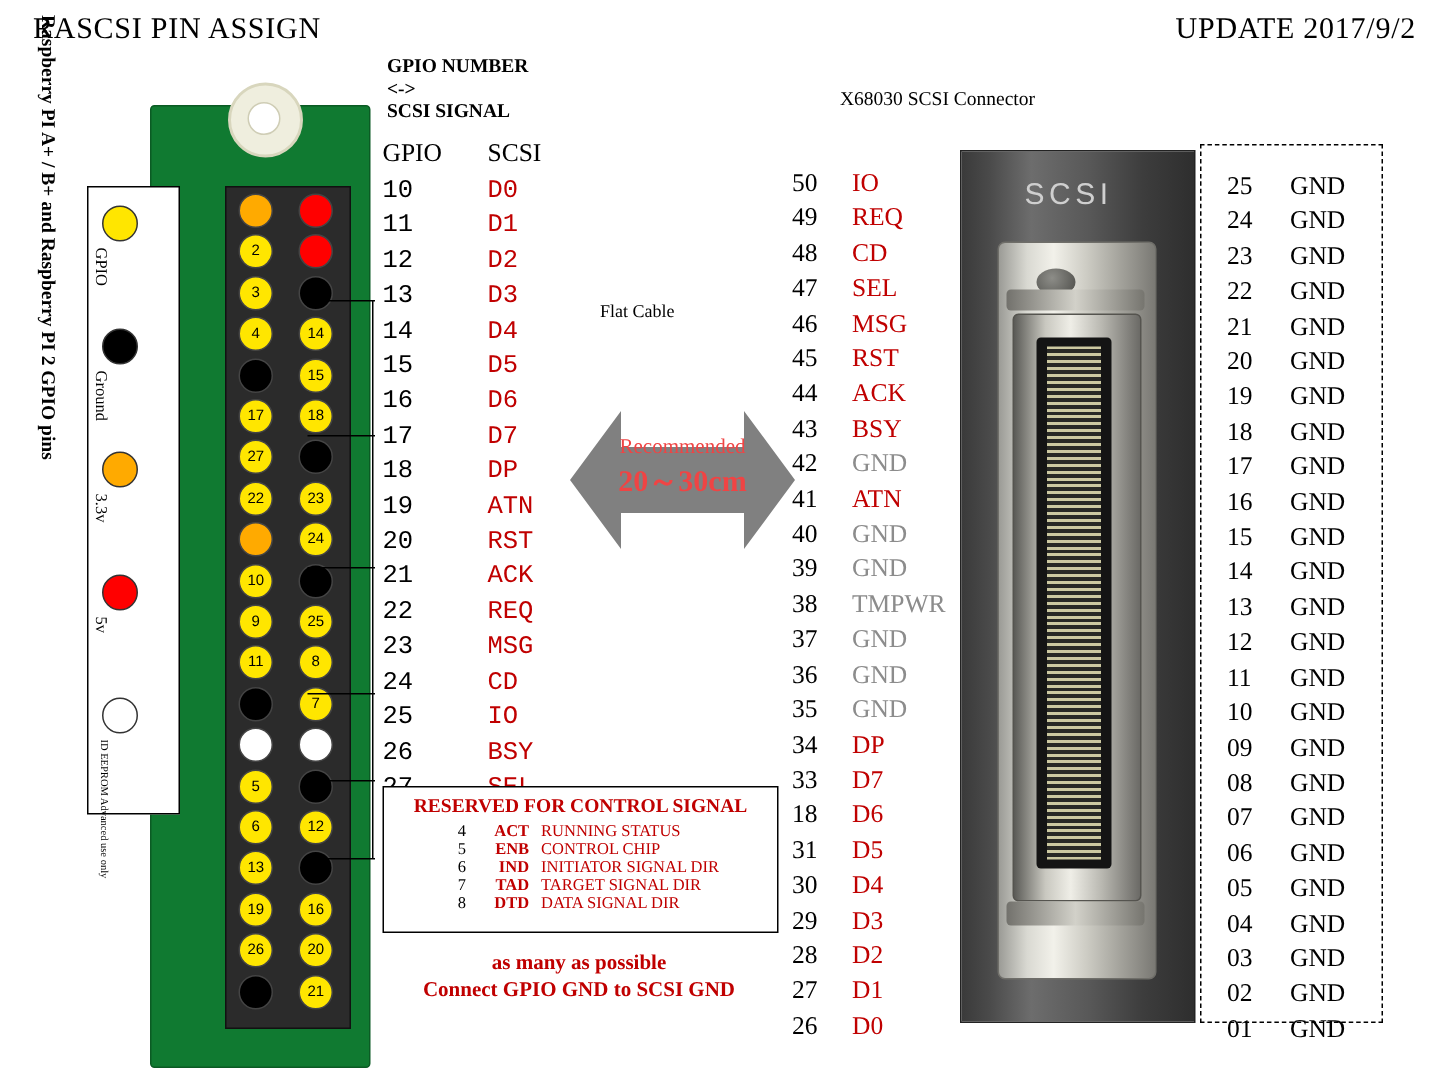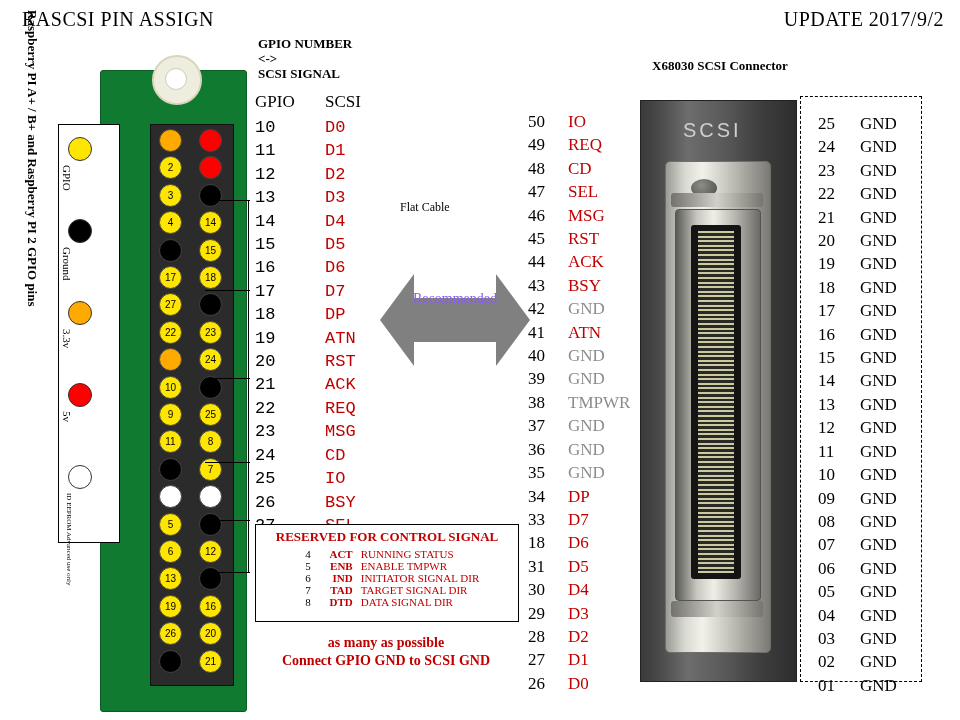--- a/index.html
+++ b/index.html
@@ -69,40 +69,40 @@
   #tbl-left .g{display:inline-block;width:70px;color:#000;}
   #tbl-left .s{color:#c00000;}
 
   
   .bracket{position:absolute;border-left:1.5px solid #000;}
   .tick{position:absolute;border-top:1.5px solid #000;}
 
   
   #flatcable-label{left:400px;top:200px;font-size:12px;}
   #arrow-wrap{left:380px;top:250px;width:150px;height:140px;}
-  #arrow-txt{left:382px;top:288px;width:146px;text-align:center;color:#8b5cf6;font-size:14px;line-height:22px;}
+  #arrow-txt{left:382px;top:288px;width:146px;text-align:center;color:#ef4444;font-size:14px;line-height:22px;}
   #arrow-txt .big{font-size:20px;font-weight:bold;}
 
   
   #ctrlbox{
     left:255px;top:524px;width:262px;height:96px;
     border:1px solid #000;background:#fff;
   }
   #ctrlbox .hd{
     text-align:center;color:#c00000;font-size:13px;font-weight:bold;margin-top:4px;
   }
   #ctrlbox table{border-collapse:collapse;margin:3px auto 0 auto;font-size:11px;}
   #ctrlbox td{padding:0 4px;color:#c00000;}
   #ctrlbox td.num{color:#000;text-align:right;width:16px;}
   #ctrlbox td.abbr{font-weight:bold;text-align:right;width:34px;}
 
   #gnd-note{left:255px;top:634px;width:262px;text-align:center;color:#c00000;font-size:14px;font-weight:bold;line-height:18px;}
 
   
-  #x68-head{left:560px;top:58px;width:320px;text-align:center;font-size:13px;font-weight:bold;line-height:16px;}
+  #x68-head{left:560px;top:58px;width:320px;text-align:left;font-size:13px;font-weight:normal;line-height:16px;}
 
   
   #scsi-list{left:528px;top:110px;font-size:17px;line-height:23.4px;}
   #scsi-list .row{white-space:nowrap;}
   #scsi-list .n{display:inline-block;width:40px;color:#000;}
   #scsi-list .v{color:#c00000;}
   #scsi-list .v.gnd{color:#8c8c8c;}
 
   
   #gnd-box{left:800px;top:96px;width:120px;height:584px;border:1.5px dashed #000;}
@@ -249,35 +249,36 @@
     <div class="row"><span class="g">26</span><span class="s">BSY</span></div>
     <div class="row"><span class="g">27</span><span class="s">SEL</span></div>
   </div>
 
 <div class="abs" id="flatcable-label">Flat Cable</div>
 <svg class="abs" id="arrow-wrap" viewBox="0 0 150 140">
   <polygon points="0,70 34,24 34,48 116,48 116,24 150,70 116,116 116,92 34,92 34,116" fill="#808080"></polygon>
 </svg>
 <div class="abs" id="arrow-txt">
   <div>Recommended</div>
+  <div class="big">20～30cm</div>
 </div>
 
 <div class="abs" id="ctrlbox">
   <div class="hd">RESERVED FOR CONTROL SIGNAL</div>
   <table>
       <tbody id="ctrl-body">
         <tr>
           <td class="num">4</td>
           <td class="abbr">ACT</td>
           <td>RUNNING STATUS</td>
         </tr>
         <tr>
           <td class="num">5</td>
           <td class="abbr">ENB</td>
-          <td>ENABLE TMPWR</td>
+          <td>CONTROL CHIP</td>
         </tr>
         <tr>
           <td class="num">6</td>
           <td class="abbr">IND</td>
           <td>INITIATOR SIGNAL DIR</td>
         </tr>
         <tr>
           <td class="num">7</td>
           <td class="abbr">TAD</td>
           <td>TARGET SIGNAL DIR</td>

